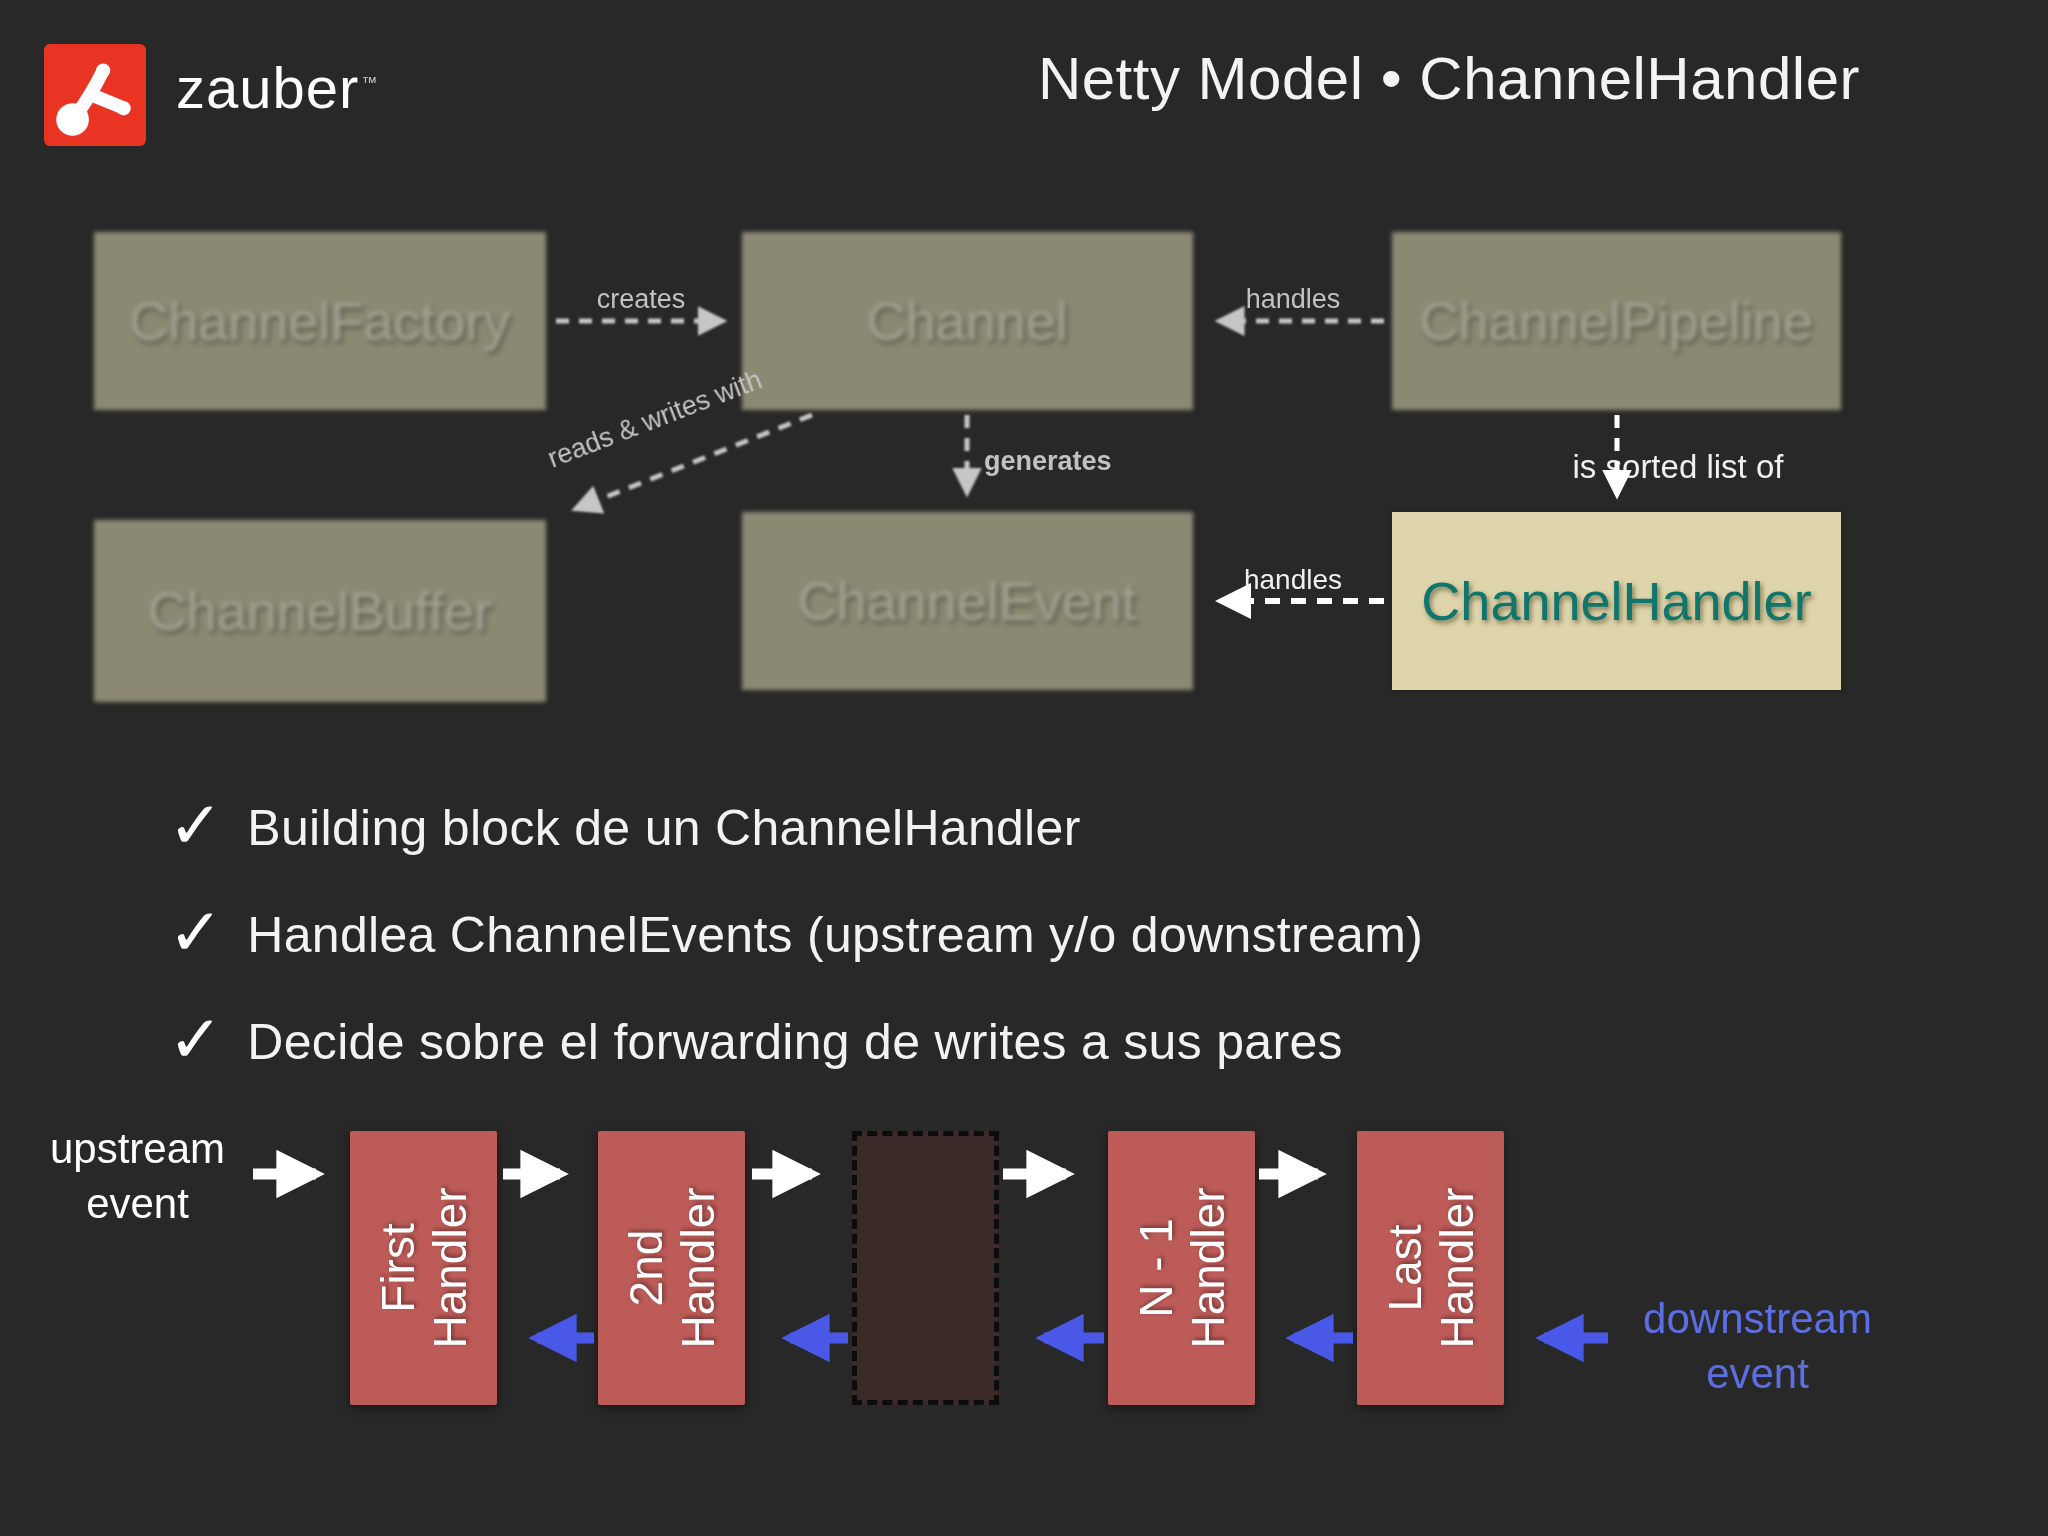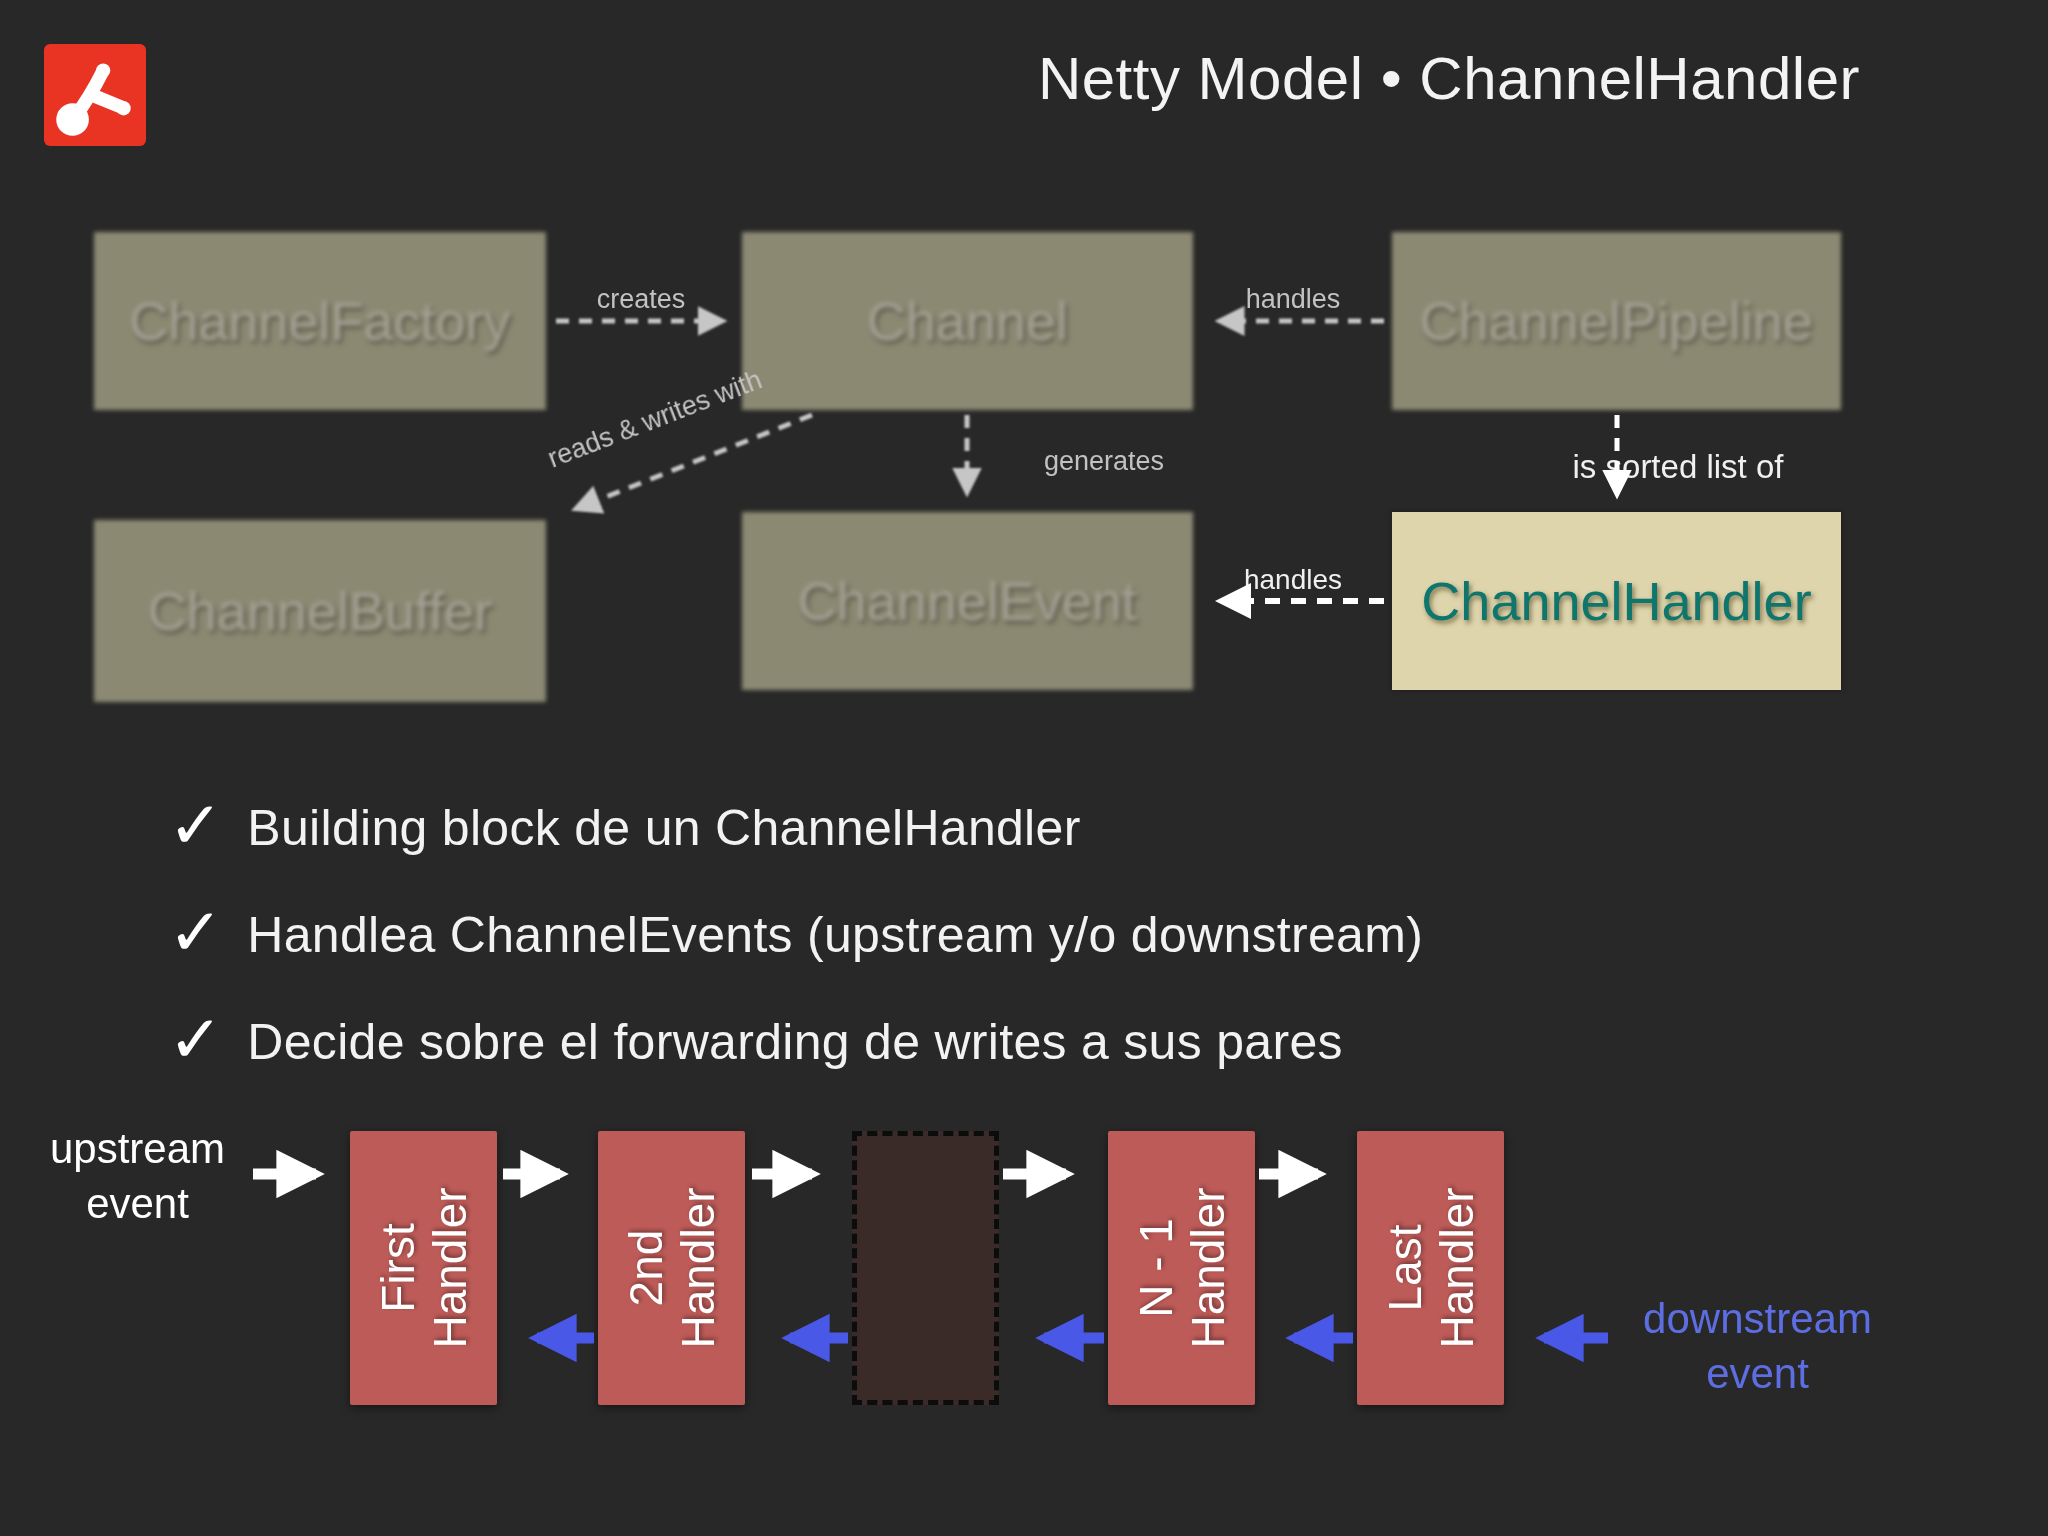--- a/index.html
+++ b/index.html
@@ -47,21 +47,21 @@
   #box-event   {left:742px;top:512px;width:451px;height:178px;}
   #box-handler {left:1392px;top:512px;width:449px;height:178px;}
   
   .edge-label{
     position:absolute;color:#c2c2c2;font-size:27px;text-align:center;
     filter:blur(0.7px);
   }
   .edge-label.sharp{filter:none;color:#f0f0f0;}
   #lbl-creates       {left:566px; top:284px;width:150px;}
   #lbl-handles-top   {left:1218px;top:284px;width:150px;}
-  #lbl-generates     {left:984px; top:446px;width:180px;text-align:right;}
+  #lbl-generates     {left:984px; top:446px;width:180px;text-align:left;font-weight:bold;}
   #lbl-sorted        {left:1548px;top:448px;width:260px;text-align:center;font-size:33px;}
   #lbl-reads-writes  {left:505px; top:404px;width:300px;transform:rotate(-21deg);}
   #lbl-handles-bottom{left:1218px;top:564px;width:150px;font-size:28px;}
   
   .bullet{position:absolute;left:168px;display:flex;align-items:flex-start;}
   .bullet .check{
     color:#ffffff;font-size:66px;line-height:1;margin-right:24px;
     transform:translateY(-6px);font-weight:400;
   }
   .bullet .btext{color:#f2f2f2;font-size:50px;line-height:1.2;letter-spacing:0.3px;}
@@ -108,20 +108,21 @@
     <svg width="102" height="102" viewBox="0 0 100 100">
       <g stroke="#ffffff" stroke-width="13" stroke-linecap="round" fill="none">
         <path d="M30,72 Q45,52 57,28"></path>
         <path d="M47,50 L76,62"></path>
       </g>
       <circle cx="28" cy="74" r="16" fill="#ffffff"></circle>
       <circle cx="58" cy="26" r="7" fill="#ffffff"></circle>
       <circle cx="78" cy="63" r="7" fill="#ffffff"></circle>
     </svg>
   </div>
+  <div class="logo-text"><span>zauber</span><span class="logo-tm">™</span></div>
   <div class="slide-title">Netty Model • ChannelHandler</div>
 
   <div class="dbox olive" id="box-factory">ChannelFactory</div>
   <div class="dbox olive" id="box-channel">Channel</div>
   <div class="dbox olive" id="box-pipeline">ChannelPipeline</div>
   <div class="dbox olive" id="box-buffer">ChannelBuffer</div>
   <div class="dbox olive" id="box-event">ChannelEvent</div>
   <div class="dbox cream" id="box-handler">ChannelHandler</div>
 
   <div class="edge-label" id="lbl-creates">creates</div>

